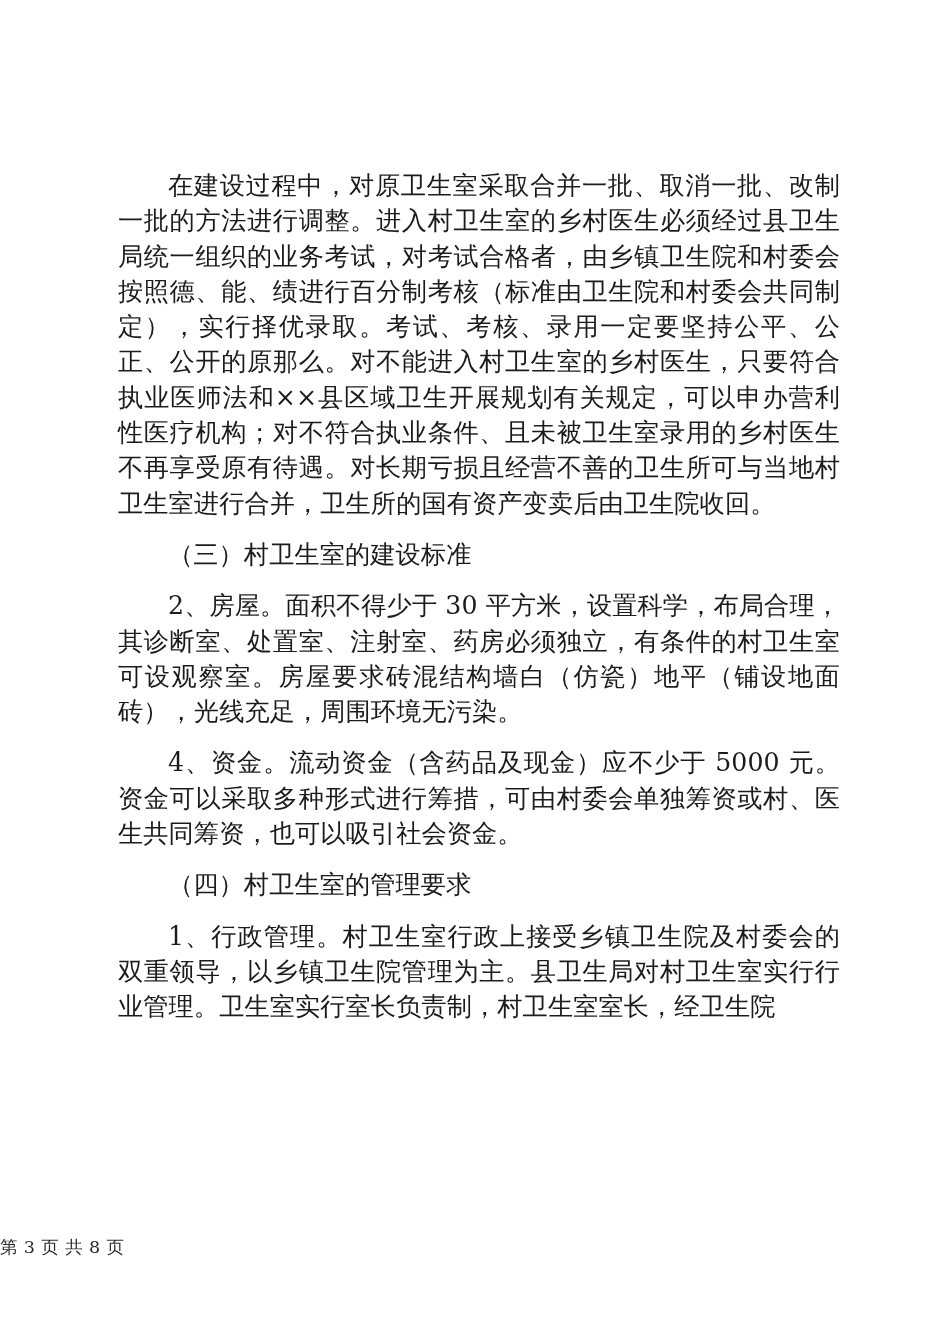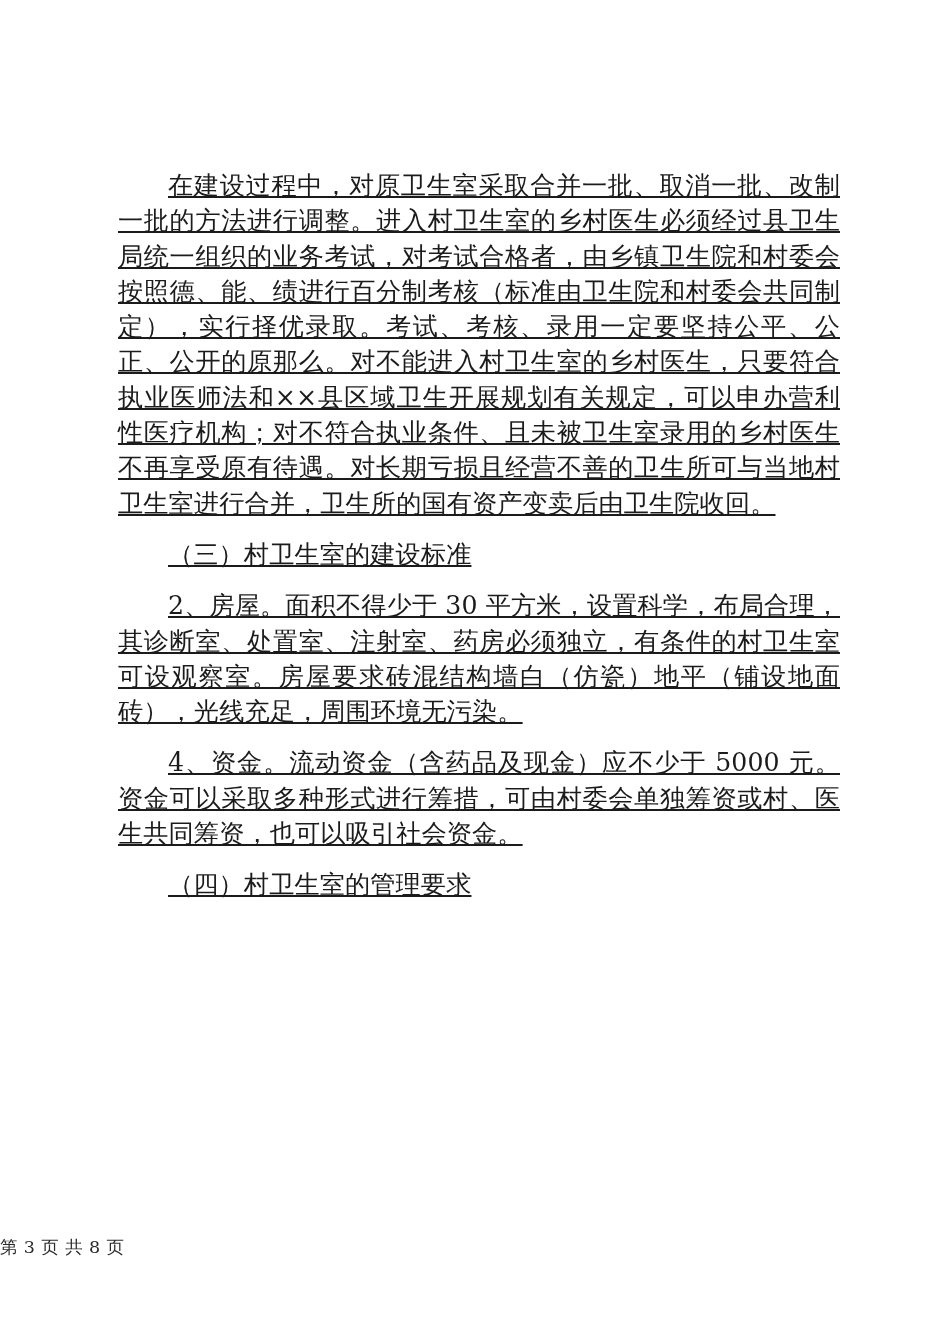--- a/index.html
+++ b/index.html
@@ -30,21 +30,20 @@
     font-family: "DejaVu Serif", "Liberation Serif", serif;
     font-size: 25.2px;
     line-height: 35.3px;
     color: #1b1b1b;
     text-align: justify;
     text-justify: inter-ideograph;
     text-indent: 50px;
     letter-spacing: 0.1px;
     word-spacing: 0px;
     font-weight: 400;
-    text-decoration: underline;
     -webkit-font-smoothing: antialiased;
   }
 
   .para + .para {
     margin-top: 16px;
   }
 
   #footer {
     position: absolute;
     left: 0;
@@ -61,19 +60,20 @@
 <body>
 
 <div id="page">
 
   <div id="content">
     <p class="para">在建设过程中，对原卫生室采取合并一批、取消一批、改制一批的方法进行调整。进入村卫生室的乡村医生必须经过县卫生局统一组织的业务考试，对考试合格者，由乡镇卫生院和村委会按照德、能、绩进行百分制考核（标准由卫生院和村委会共同制定），实行择优录取。考试、考核、录用一定要坚持公平、公正、公开的原那么。对不能进入村卫生室的乡村医生，只要符合执业医师法和××县区域卫生开展规划有关规定，可以申办营利性医疗机构；对不符合执业条件、且未被卫生室录用的乡村医生不再享受原有待遇。对长期亏损且经营不善的卫生所可与当地村卫生室进行合并，卫生所的国有资产变卖后由卫生院收回。</p>
     <p class="para">（三）村卫生室的建设标准</p>
     <p class="para">2、房屋。面积不得少于 30 平方米，设置科学，布局合理，其诊断室、处置室、注射室、药房必须独立，有条件的村卫生室可设观察室。房屋要求砖混结构墙白（仿瓷）地平（铺设地面砖），光线充足，周围环境无污染。</p>
     <p class="para">4、资金。流动资金（含药品及现金）应不少于 5000 元。资金可以采取多种形式进行筹措，可由村委会单独筹资或村、医生共同筹资，也可以吸引社会资金。</p>
     <p class="para">（四）村卫生室的管理要求</p>
+    <p class="para">1、行政管理。村卫生室行政上接受乡镇卫生院及村委会的双重领导，以乡镇卫生院管理为主。县卫生局对村卫生室实行行业管理。卫生室实行室长负责制，村卫生室室长，经卫生院</p>
   </div>
 
   <div id="footer">
     <span>第 3 页  共 8 页</span>
   </div>
 
 </div>
 
 </body></html>

